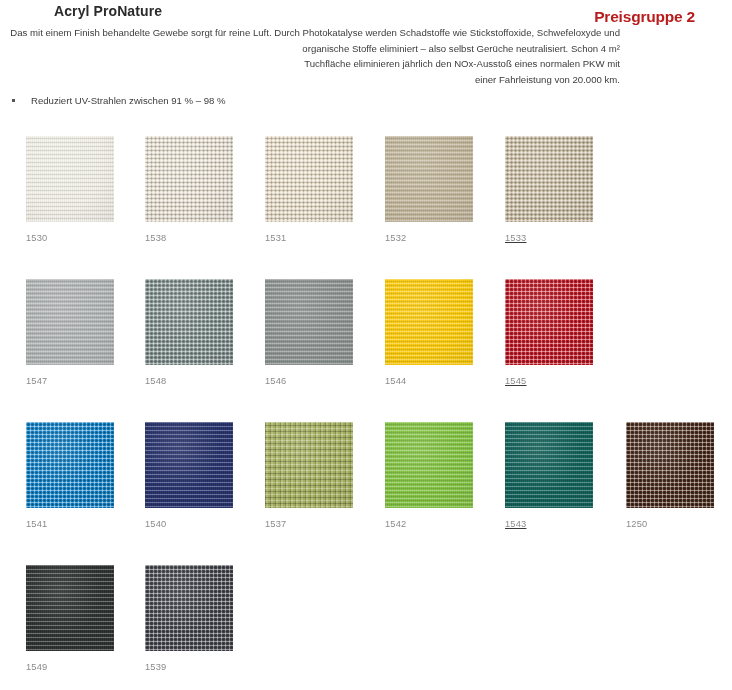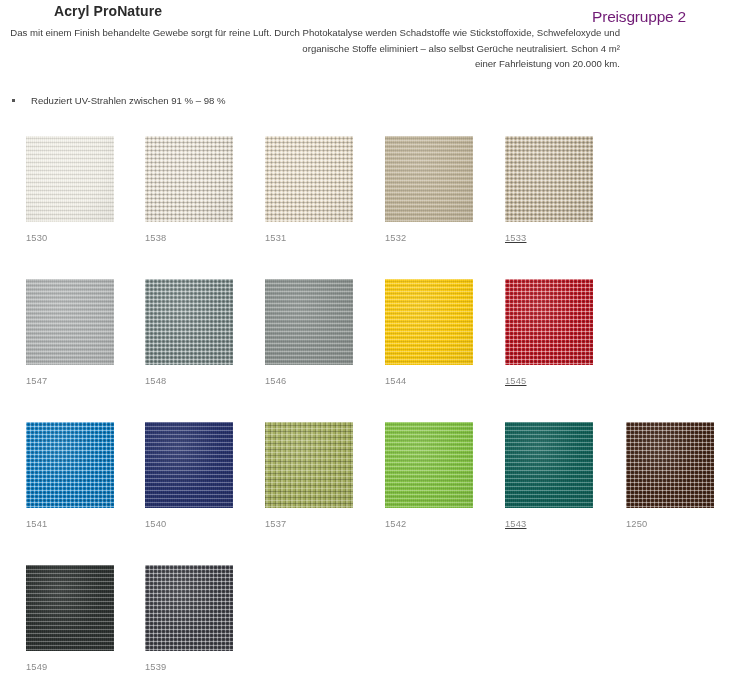--- a/index.html
+++ b/index.html
@@ -22,25 +22,25 @@
     left: 10px;
     top: 3px;
     font-size: 14px;
     font-weight: bold;
     letter-spacing: 0.1px;
     color: #2b2b2b;
     margin-left: 44px;
   }
   #price-group {
     position: absolute;
-    right: 46px;
+    right: 37px;
     top: 8px;
     font-size: 15.5px;
-    font-weight: normal;
-    color: #701a75;
+    font-weight: bold;
+    color: #b91c1c;
     letter-spacing: -0.2px;
   }
 
   #intro-text {
     position: absolute;
     left: 10px;
     top: 25px;
     width: 610px;
     font-size: 9.6px;
     line-height: 15.5px;
@@ -199,20 +199,21 @@
 </head>
 <body>
 
 <div id="fabric-name">Acryl ProNature</div>
 
 <div id="price-group">Preisgruppe 2</div>
 
 <div id="intro-text">
   <span class="ln">Das mit einem Finish behandelte Gewebe sorgt für reine Luft. Durch Photokatalyse werden Schadstoffe wie Stickstoffoxide, Schwefeloxyde und</span>
   <span class="ln">organische Stoffe eliminiert – also selbst Gerüche neutralisiert. Schon 4 m²</span>
+  <span class="ln">Tuchfläche eliminieren jährlich den NOx-Ausstoß eines normalen PKW mit</span>
   <span class="ln">einer Fahrleistung von 20.000 km.</span>
 </div>
 
 <ul id="bullet-list">
   <li>Reduziert UV-Strahlen zwischen 91 % – 98 %</li>
 </ul>
 
 <div class="swatch-row" id="row-0">
     <div class="swatch-cell c0">
       <div class="swatch-tile" style="background: rgb(242, 240, 232);">

